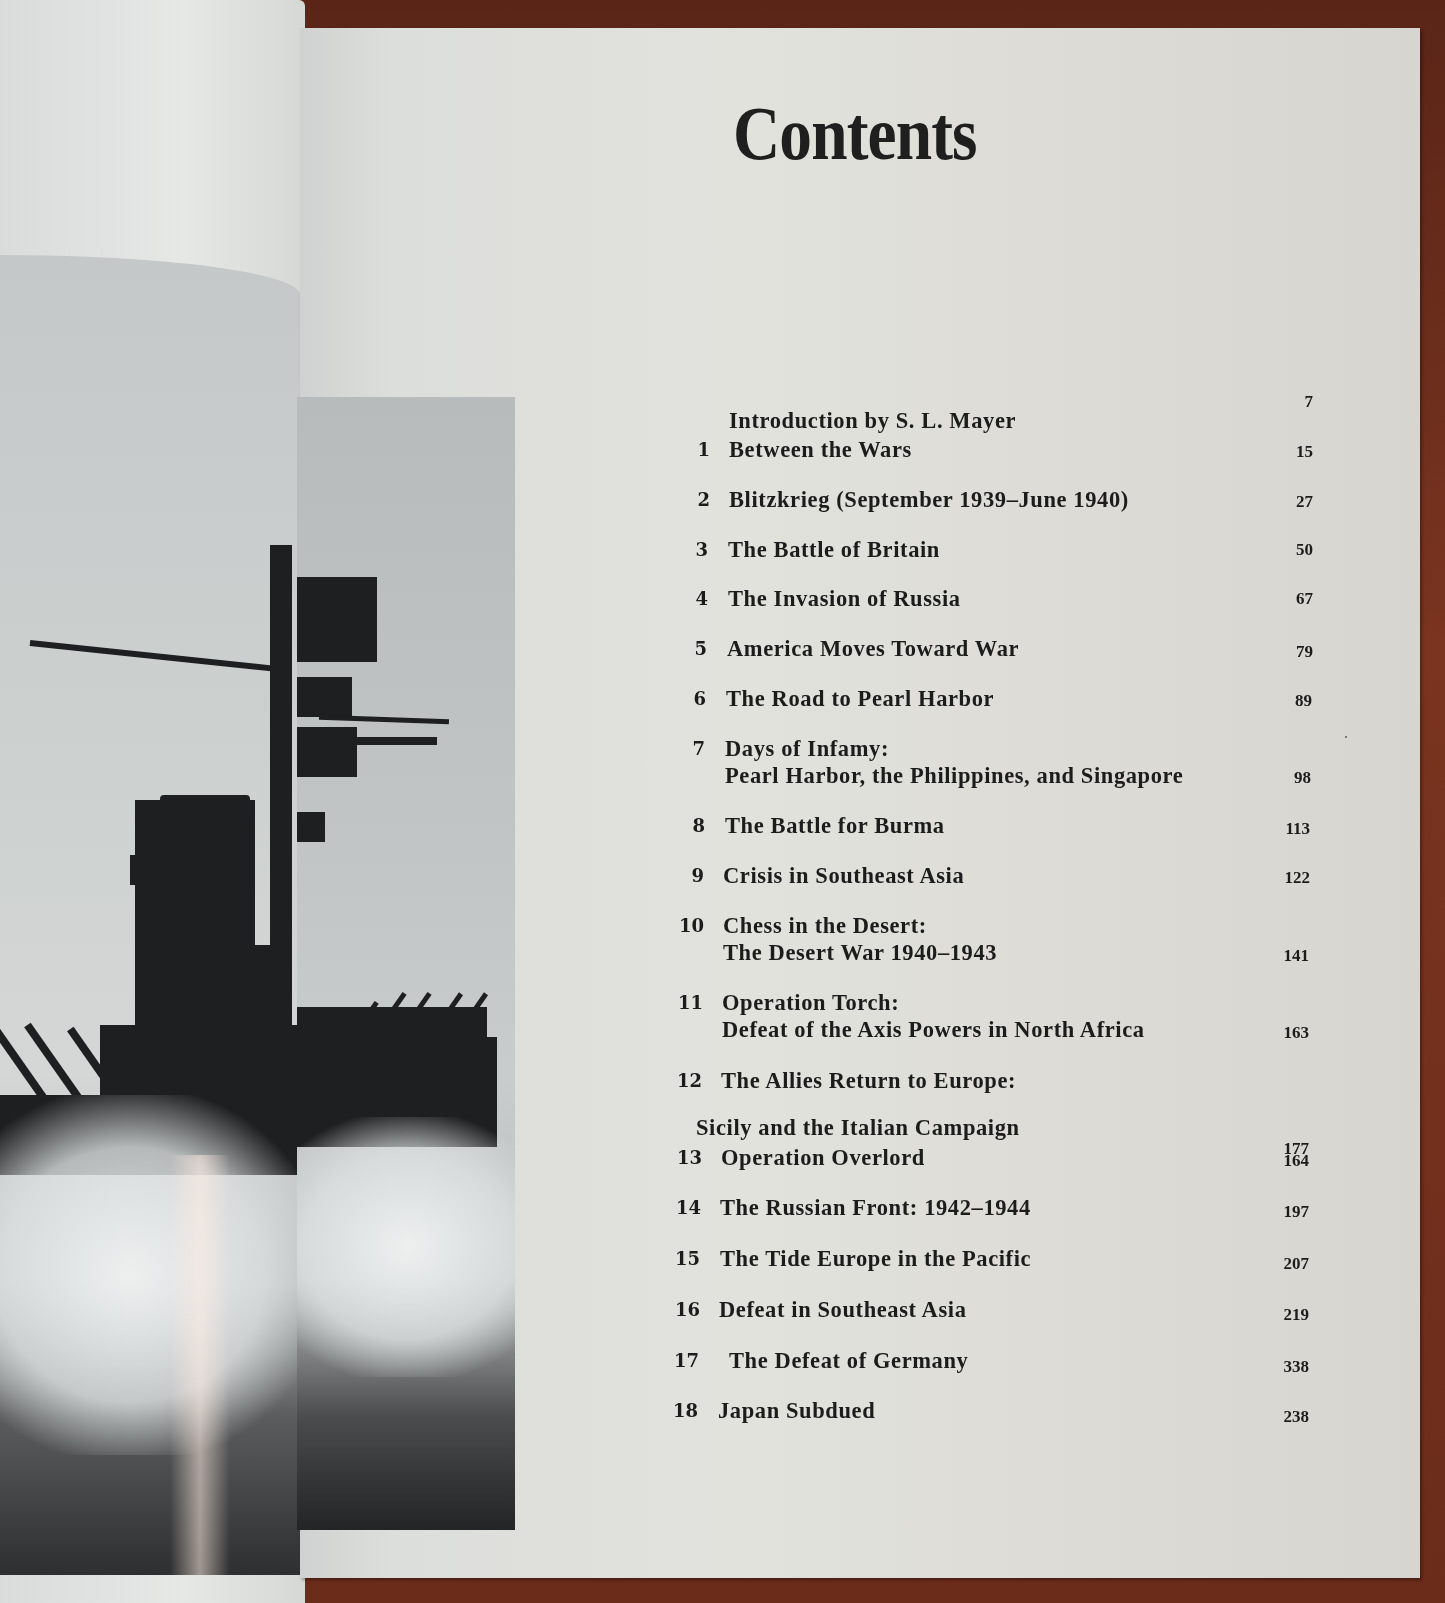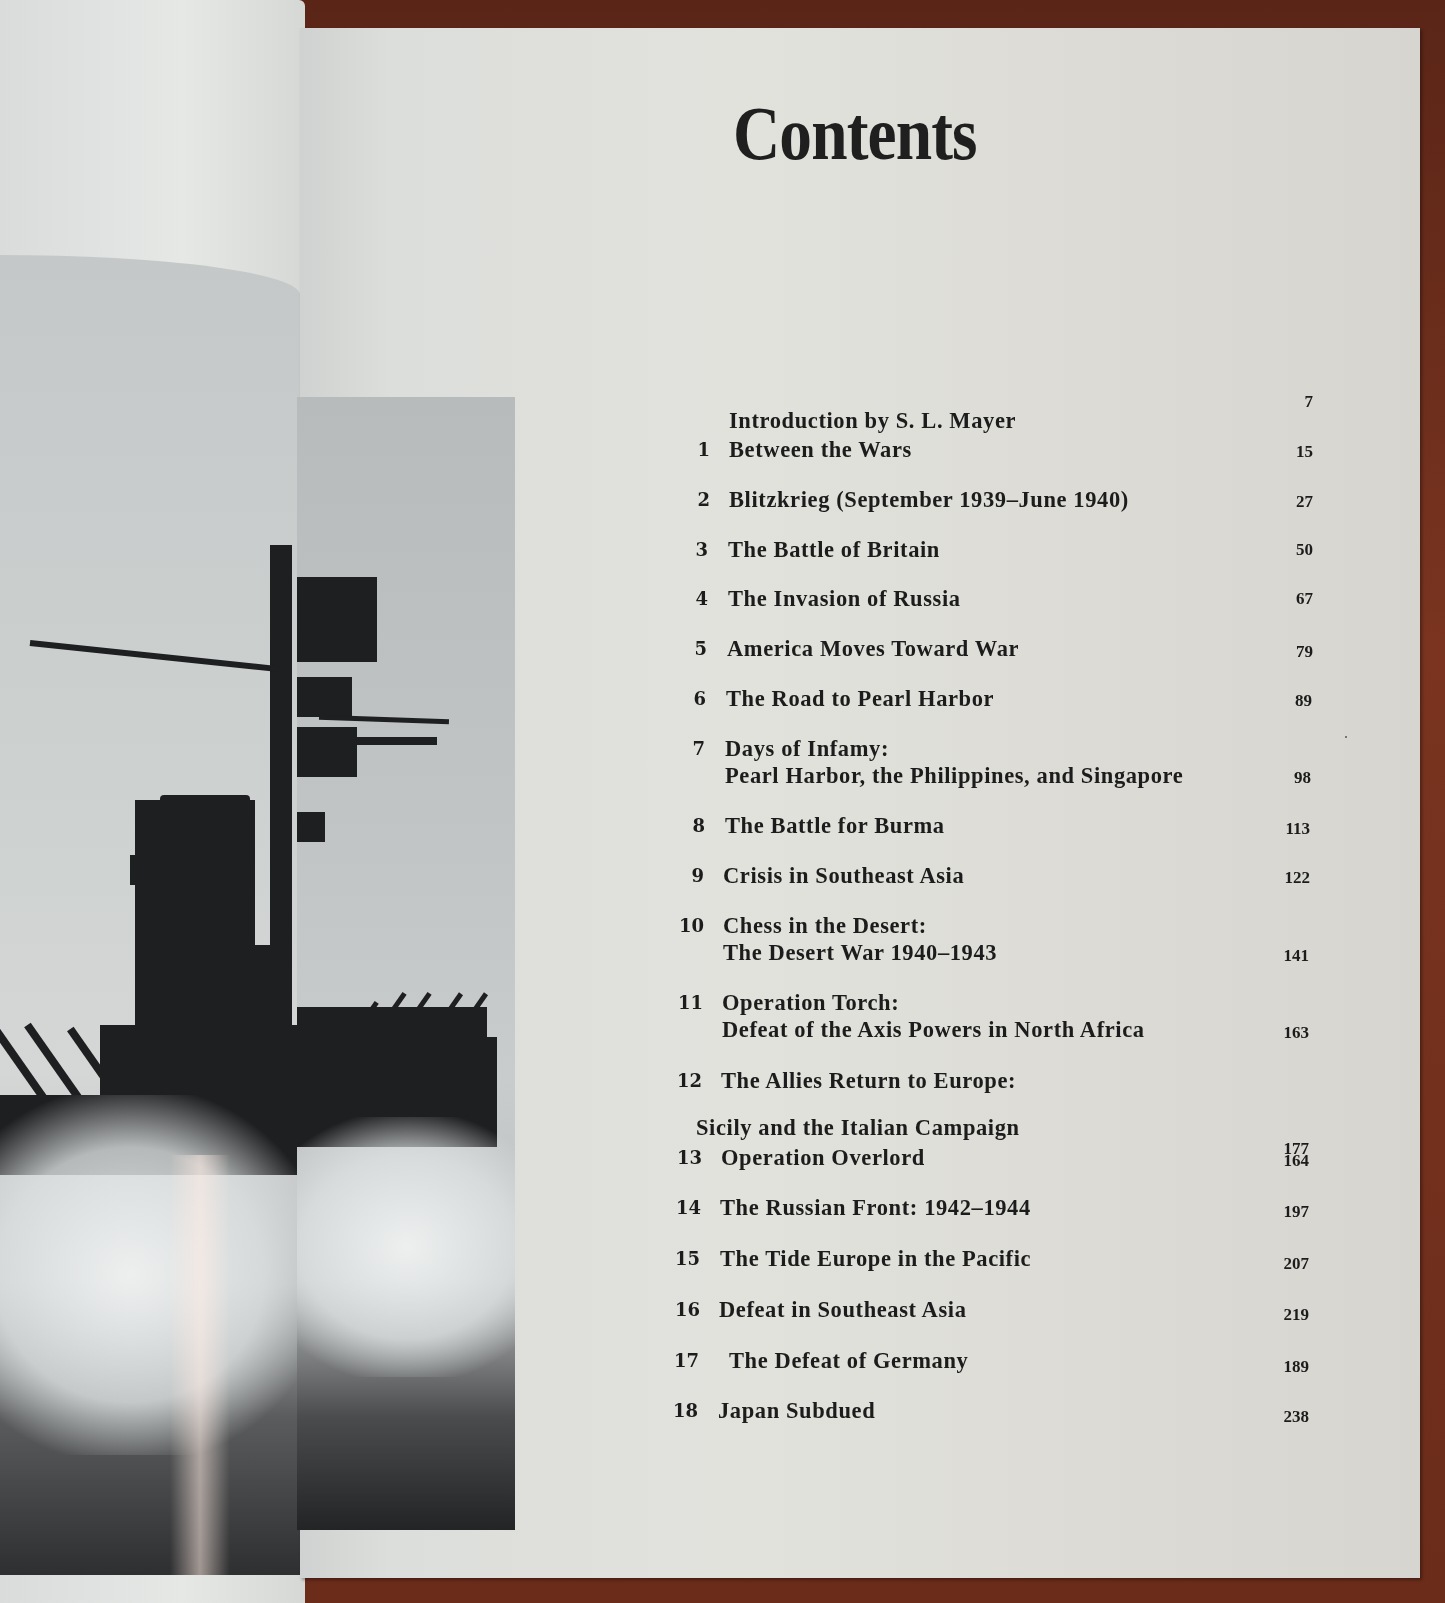--- a/index.html
+++ b/index.html
@@ -198,21 +198,21 @@
 
   <div class="entry" style="left:0; top:1296px;">
     <span class="num" style="left:670px;">16</span>
     <span class="text" style="left:719px;">Defeat in Southeast Asia</span>
     <span class="page" style="left:1249px; top:5px;">219</span>
   </div>
 
   <div class="entry" style="left:0; top:1347px;">
     <span class="num" style="left:669px;">17</span>
     <span class="text" style="left:719px;margin-left:10px;">The Defeat of Germany</span>
-    <span class="page" style="left:1249px; top:6px;">189</span>
+    <span class="page" style="left:1249px; top:6px;">338</span>
   </div>
 
   <div class="entry" style="left:0; top:1397px;">
     <span class="num" style="left:668px;">18</span>
     <span class="text" style="left:718px;">Japan Subdued</span>
     <span class="page" style="left:1249px; top:6px;">238</span>
   </div>
 </div>
 
 <div class="dot"></div>

